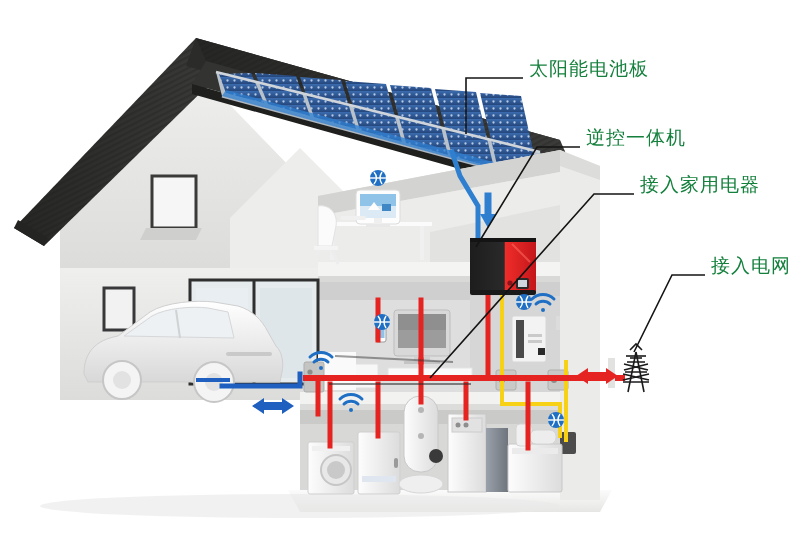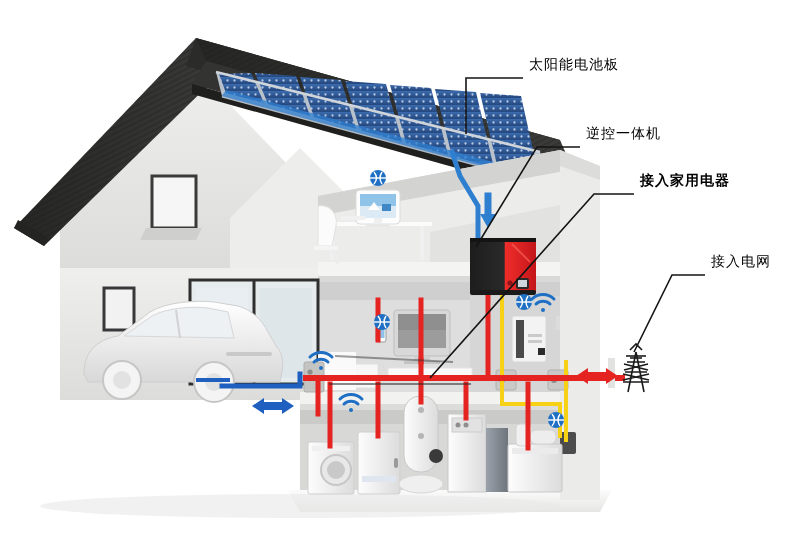--- a/index.html
+++ b/index.html
@@ -1,20 +1,20 @@
 <!DOCTYPE html>
 <html><head>
 <meta charset="utf-8">
 <style>
   html,body{margin:0;padding:0;background:#fff;}
   body{width:800px;height:560px;overflow:hidden;
        font-family:"DejaVu Sans","Liberation Sans",sans-serif;}
   #stage{position:relative;width:800px;height:560px;background:#ffffff;}
   #scene{position:absolute;inset:0;}
-  .lbl{position:absolute;color:#000000;font-size:14px;letter-spacing:1px;
+  .lbl{position:absolute;color:#15803d;font-size:19px;letter-spacing:1px;
        white-space:nowrap;font-family:"DejaVu Sans","Liberation Sans",sans-serif;}
 </style>
 </head>
 <body>
 
 <div id="stage">
 
   <svg id="scene" viewBox="0 0 800 560">
     <defs>
       <linearGradient id="wallG" x1="0" y1="0" x2="0" y2="1">
@@ -365,16 +365,16 @@
     <g id="leaders" stroke="#141414" stroke-width="1.6" fill="none">
         <path d="M523 78 L466 78 L466 134"></path>
         <path d="M580 147 L537 147 L476 247"></path>
         <path d="M634 194 L594 194 L430 378"></path>
         <path d="M705 275 L672 275 L634 352"></path>
       </g>
   </svg>
 
   <div class="lbl" style="left:529px;top:56px;">太阳能电池板</div>
   <div class="lbl" style="left:586px;top:125px;text-align:right;">逆控一体机</div>
-  <div class="lbl" style="left:640px;top:172px;font-weight:bold;">接入家用电器</div>
+  <div class="lbl" style="left:640px;top:172px;">接入家用电器</div>
   <div class="lbl" style="left:711px;top:253px;">接入电网</div>
 
 </div>
 
 </body></html>

